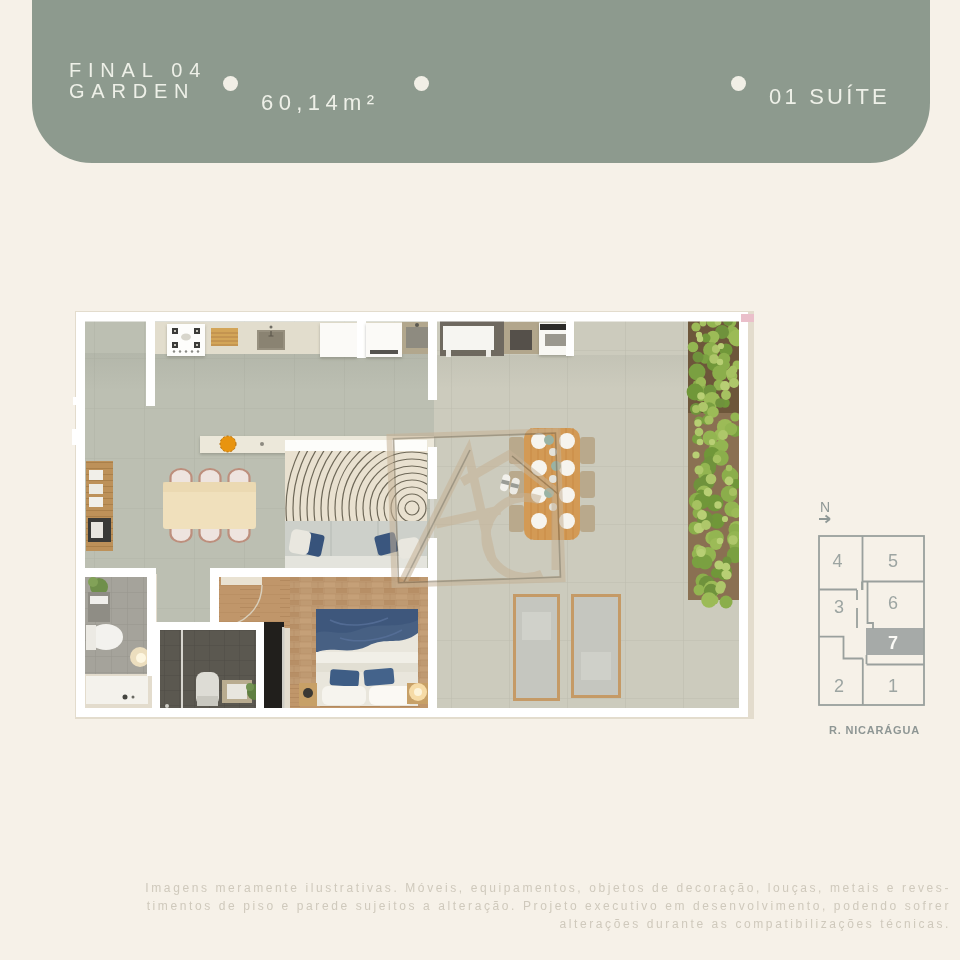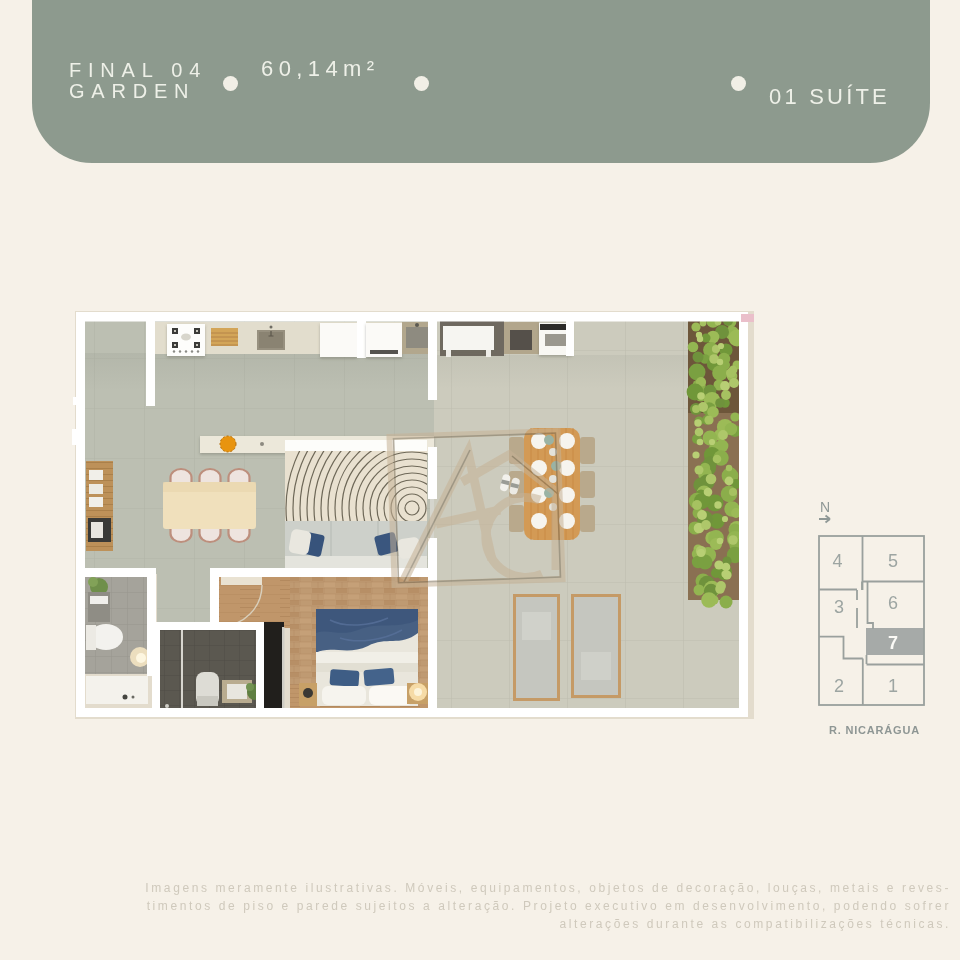--- a/index.html
+++ b/index.html
@@ -10,21 +10,21 @@
   .dot{position:absolute;width:15px;height:15px;border-radius:50%;background:#f1efe6;}
   #disc{position:absolute;left:31px;top:880px;width:920px;color:#cfc9bc;font-size:12px;line-height:17.8px;letter-spacing:2.6px;white-space:nowrap;text-align:right;}
 </style>
 </head>
 <body>
 <div id="page">
   <div id="banner"></div>
   <div class="bt" style="left:69px;top:59px;font-size:20px;letter-spacing:6.8px;">FINAL 04</div>
   <div class="bt" style="left:69px;top:80px;font-size:20px;letter-spacing:6.8px;">GARDEN</div>
   <div class="dot" style="left:223px;top:76px;"></div>
-  <div class="bt" style="left:261px;top:56px;font-size:22px;letter-spacing:5.4px;">60,14m²</div>
+  <div class="bt" style="left:261px;top:90px;font-size:22px;letter-spacing:5.4px;">60,14m²</div>
   <div class="dot" style="left:414px;top:76px;"></div>
   <div class="dot" style="left:731px;top:76px;"></div>
   <div class="bt" style="left:769px;top:84px;font-size:22px;letter-spacing:3.2px;">01 SUÍTE</div>
 
   <svg id="plan" width="960" height="960" viewBox="0 0 960 960" style="position:absolute;left:0;top:0;">
     <defs>
       <pattern id="tileIn" width="50" height="50" patternUnits="userSpaceOnUse" x="145" y="408">
         <rect width="50" height="50" fill="#bcbfb2"></rect>
         <path d="M0 0H50V50" fill="none" stroke="#b2b5a8" stroke-width="1.1"></path>
       </pattern>

